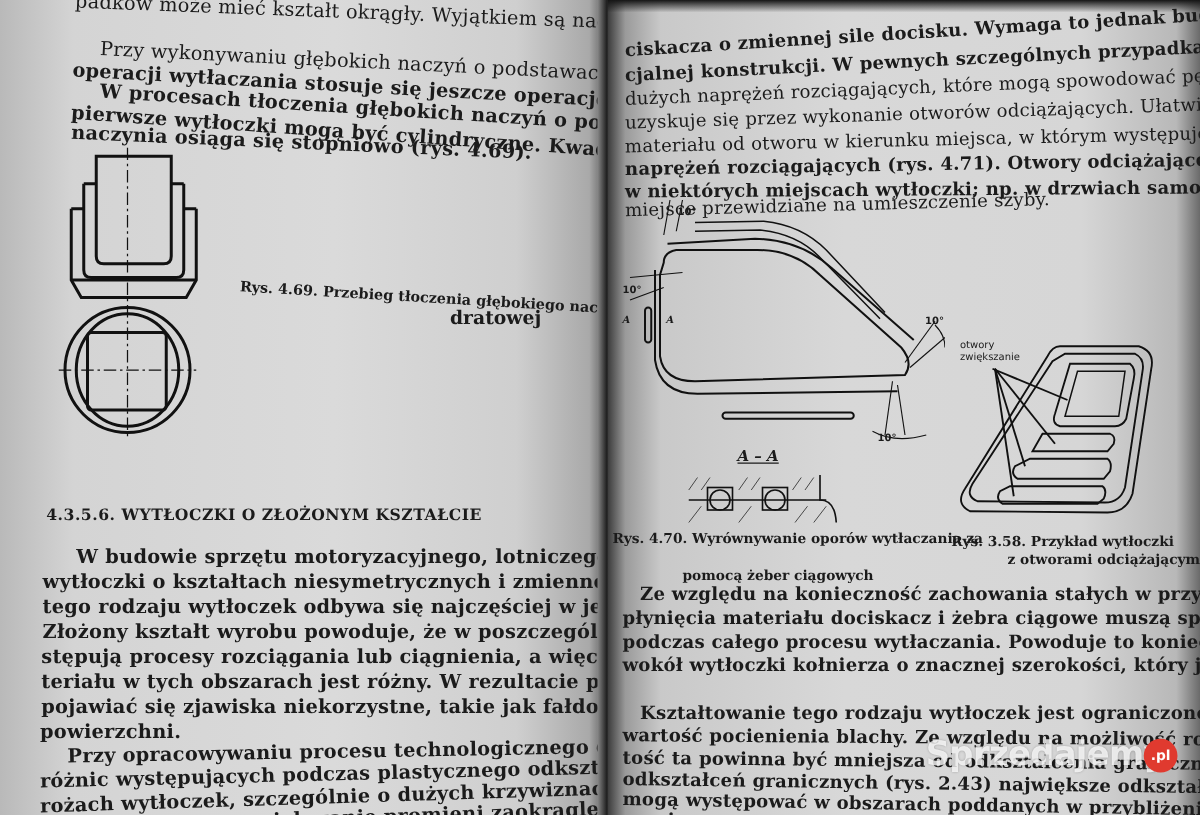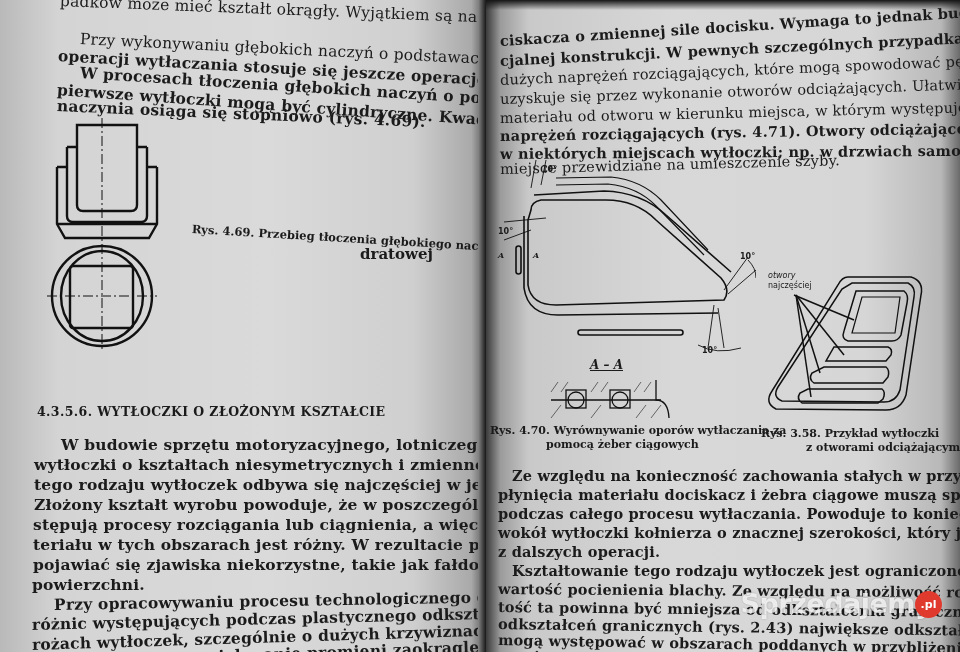--- a/index.html
+++ b/index.html
@@ -155,47 +155,46 @@
     </g>
   </svg>
   <div class="cap" style="left:56px;top:165px;font-size:8px;font-family:'DejaVu Sans',sans-serif;">10°</div>
   <div class="cap" style="left:12px;top:227px;font-size:8px;font-family:'DejaVu Sans',sans-serif;">10°</div>
   <div class="cap" style="left:254px;top:252px;font-size:8px;font-family:'DejaVu Sans',sans-serif;">10°</div>
   <div class="cap" style="left:216px;top:346px;font-size:8px;font-family:'DejaVu Sans',sans-serif;">10°</div>
   <div class="cap" style="left:12px;top:250px;font-size:8px;font-style:italic;">A</div>
   <div class="cap" style="left:47px;top:250px;font-size:8px;font-style:italic;">A</div>
   <div class="cap" style="left:104px;top:358px;font-size:12px;font-style:italic;text-decoration:underline;">A – A</div>
   <div class="cap" style="left:4px;top:424px;font-size:11px;">Rys. 4.70. Wyrównywanie oporów wytłaczania za</div>
-  <div class="cap" style="left:60px;top:438px;font-size:11px;">pomocą żeber ciągowych</div>
+  <div class="cap" style="left:60px;top:454px;font-size:11px;">pomocą żeber ciągowych</div>
 
   <svg style="left:280px;top:275px;" width="180" height="140" viewBox="0 0 180 140">
     <g fill="none" stroke="#111" stroke-width="1.5">
       <path d="M82 2 L145 2 Q158 6 155 20 L140 120 Q135 135 120 135 L10 134 Q-2 128 6 116 L72 10 Q76 2 82 2 Z"></path>
       <path d="M86 8 L142 8 Q150 12 148 22 L134 115 Q130 127 118 127 L16 126 Q6 122 12 112 L76 14 Z"></path>
       <path d="M90 16 L138 16 Q143 20 141 28 L135 60 Q132 66 126 66 L82 66 Q75 64 78 56 Z"></path>
       <path d="M96 22 L134 22 L129 58 L86 58 Z" stroke-width="1.2"></path>
       <path d="M68 72 L122 72 Q127 74 125 80 L120 86 L60 86 Z"></path>
       <path d="M58 92 L120 92 Q124 95 122 102 L117 108 L48 108 Q42 104 46 98 Z"></path>
       <path d="M42 114 L116 114 Q120 117 117 124 L112 128 L36 128 Q30 124 34 118 Z"></path>
       <line x1="28" y1="20" x2="88" y2="45"></line>
       <line x1="30" y1="20" x2="54" y2="98"></line>
       <line x1="30" y1="20" x2="45" y2="122"></line>
       <line x1="30" y1="20" x2="78" y2="80"></line>
     </g>
   </svg>
-  <div class="cap" style="left:282px;top:271px;font-size:8px;font-weight:normal;font-family:'DejaVu Sans',sans-serif;font-style:italic;">otwory</div>
-  <div class="cap" style="left:282px;top:281px;font-size:8px;font-weight:normal;font-family:'DejaVu Sans',sans-serif;">najczęściej</div>
+  <div class="cap" style="left:282px;top:271px;font-size:8px;font-weight:normal;font-family:'DejaVu Sans',sans-serif;">otwory</div>
+  <div class="cap" style="left:282px;top:281px;font-size:8px;font-weight:normal;font-family:'DejaVu Sans',sans-serif;">zwiększanie</div>
   <div class="cap" style="left:275px;top:427px;font-size:11px;">Rys. 3.58. Przykład wytłoczki</div>
   <div class="cap" style="left:320px;top:441px;font-size:11px;">z otworami odciążającymi</div>
 
   <div class="line bold" style="left:26px;top:467px;font-size:14.5px;">Ze względu na konieczność zachowania stałych w przybliżeniu warunków</div>
   <div class="line bold" style="left:12px;top:486px;font-size:14.5px;">płynięcia materiału dociskacz i żebra ciągowe muszą spełniać swoje zadanie</div>
   <div class="line bold" style="left:12px;top:505px;font-size:14.5px;">podczas całego procesu wytłaczania. Powoduje to konieczność pozostawienia</div>
   <div class="line bold" style="left:12px;top:524px;font-size:14.5px;">wokół wytłoczki kołnierza o znacznej szerokości, który jest okrawany w jednej</div>
-  <div class="line bold" style="left:12px;top:543px;font-size:14.5px;">z dalszych operacji.</div>
   <div class="line bold" style="left:26px;top:562px;font-size:14.5px;">Kształtowanie tego rodzaju wytłoczek jest ograniczone przez dopuszczalną</div>
   <div class="line bold" style="left:12px;top:580px;transform:rotate(0.4deg);transform-origin:left;font-size:14.5px;">wartość pocienienia blachy. Ze względu na możliwość rozdzielenia blachy war-</div>
   <div class="line bold" style="left:12px;top:598px;transform:rotate(0.6deg);transform-origin:left;font-size:14.5px;">tość ta powinna być mniejsza od odkształcenia granicznego. Zgodnie z wykresem</div>
   <div class="line bold" style="left:12px;top:615px;transform:rotate(0.8deg);transform-origin:left;font-size:14.5px;">odkształceń granicznych (rys. 2.43) największe odkształcenia</div>
   <div class="line bold" style="left:12px;top:631px;transform:rotate(1deg);transform-origin:left;font-size:14.5px;">mogą występować w obszarach poddanych w przybliżeniu dwuosiowemu rów-</div>
   <div class="line bold" style="left:12px;top:647px;transform:rotate(1.2deg);transform-origin:left;font-size:14.5px;">nomiernemu rozciąganiu, natomiast najmniejsze — w tych obszarach, w których</div>
 </div>
 
 <div class="top-shadow"></div>
 

